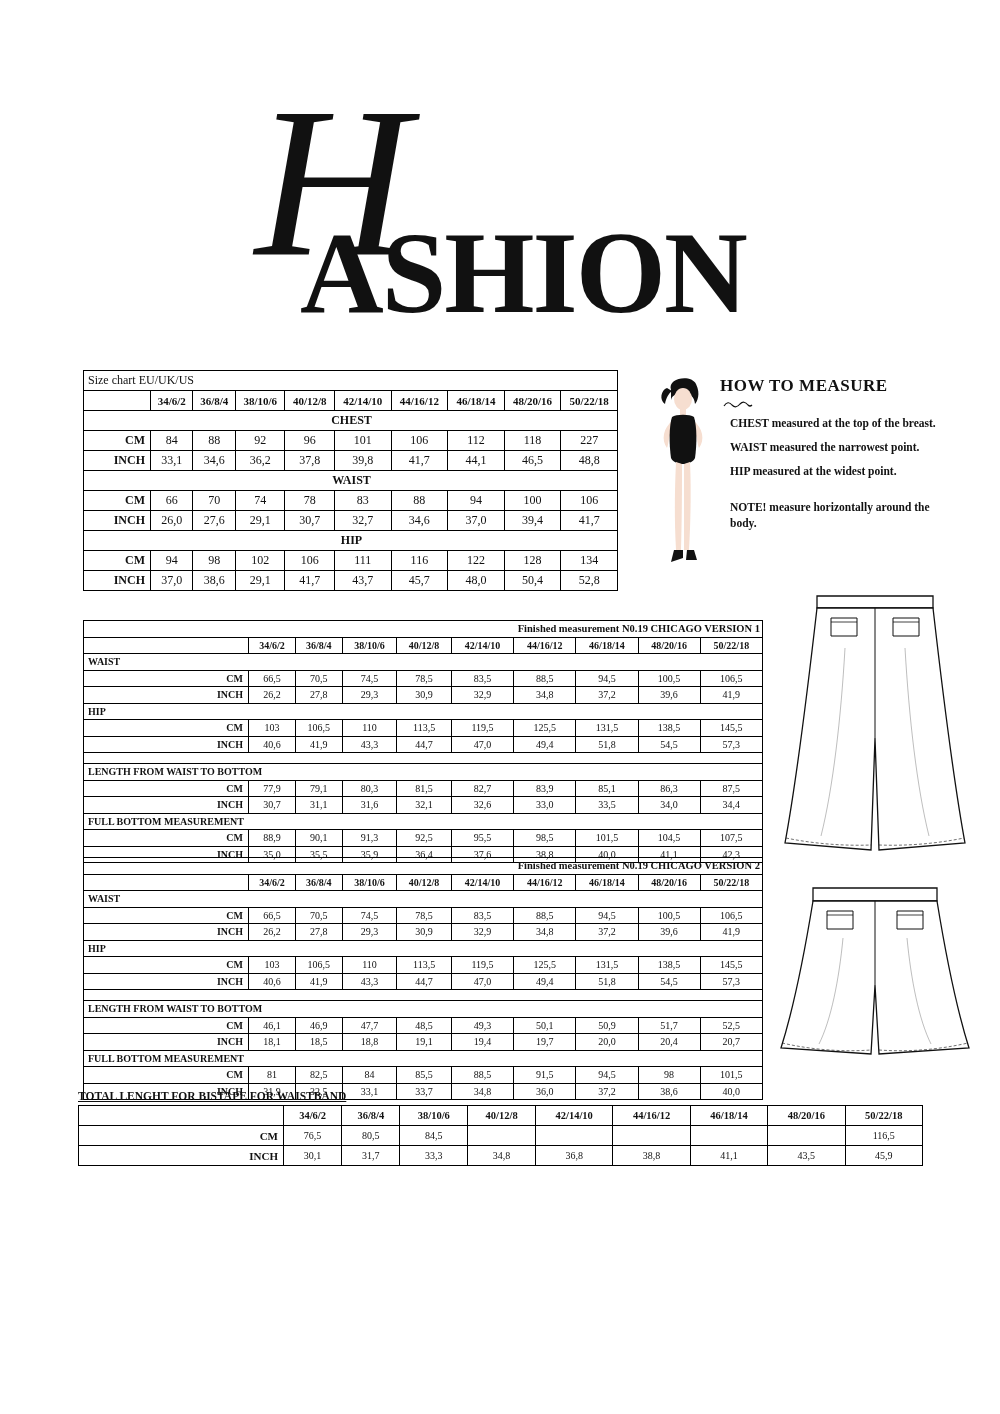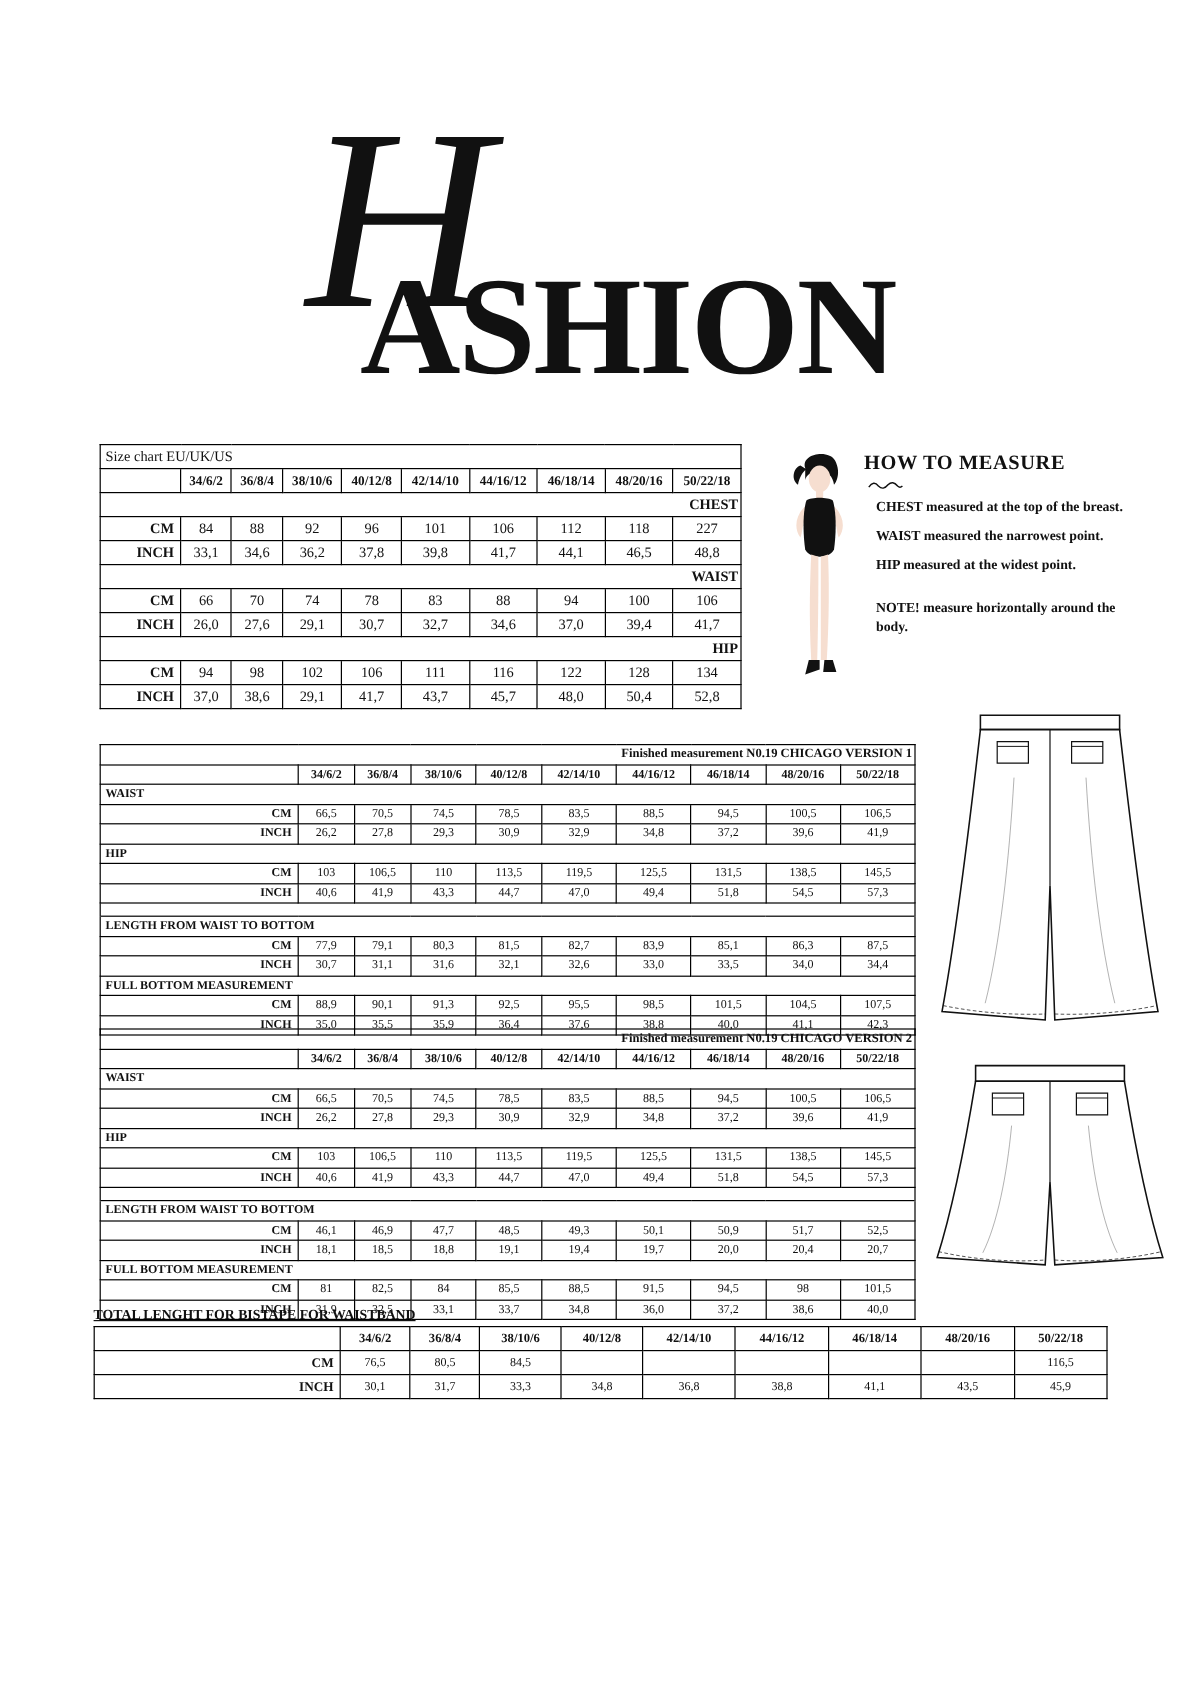--- a/index.html
+++ b/index.html
@@ -50,21 +50,21 @@
     padding:1px 2px;
     font-family:"Liberation Serif", serif;
   }
 
   
   .sizechart{position:absolute;left:83px;top:370px;width:576px;}
   .sizechart table{width:535px;}
   .sizechart td{height:17px;font-size:12px;}
   .sizechart .hdr td{font-weight:bold;font-size:11px;}
   .sizechart .title{text-align:left;padding-left:4px;font-size:12px;}
-  .sizechart .grp{text-align:right;padding-left:4px;font-weight:bold;font-size:12px;}
+  .sizechart .grp{text-align:center;padding-left:4px;font-weight:bold;font-size:12px;}
   .sizechart .unit{text-align:right;padding-right:5px;font-weight:bold;font-size:12px;}
 
   
   .measure{position:absolute;left:645px;top:368px;width:320px;}
   .measure h3{
     margin:0;font-size:17px;letter-spacing:.5px;
     font-family:"Liberation Serif", serif;font-weight:bold;
     position:absolute;left:75px;top:8px;white-space:nowrap;
   }
   .measure .wave{position:absolute;left:78px;top:32px;}

